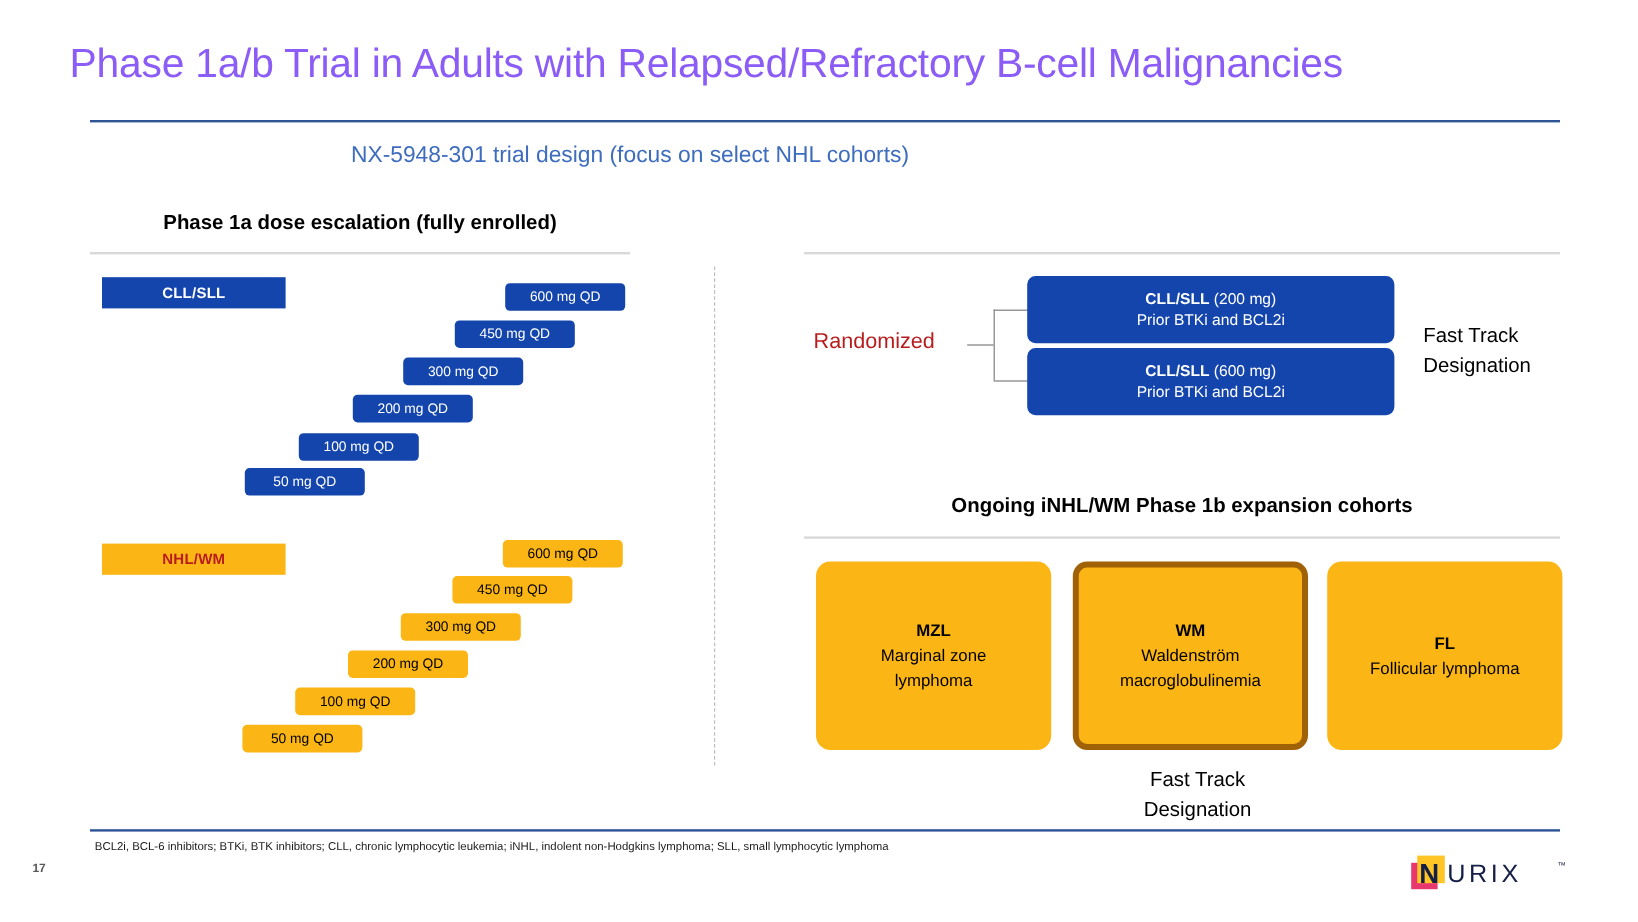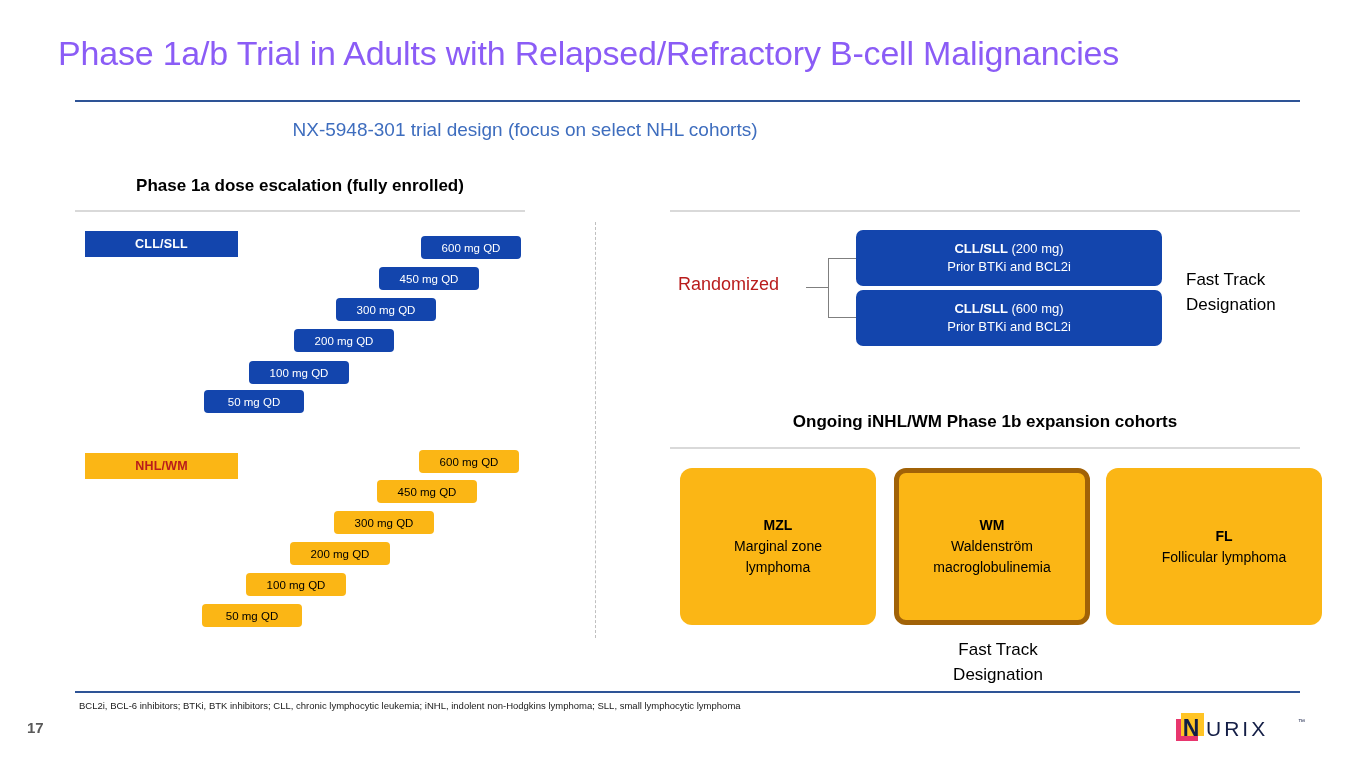--- a/index.html
+++ b/index.html
@@ -118,21 +118,21 @@
   .footer-rule{
     position:absolute;left:75px;top:691px;width:1225px;height:0;
     border-top:2px solid #2E5496;
   }
   .footnote{
     position:absolute;left:79px;top:699px;width:1100px;
     font-size:9.5px;line-height:13px;color:#1a1a1a;
   }
   .pagenum{
     position:absolute;left:27px;top:719px;
-    font-size:15px;color:#595959;font-weight:700;
+    font-size:10px;color:#595959;font-weight:700;
   }
 
   
   .logo{position:absolute;left:1176px;top:710px;width:130px;height:34px;}
   .logo-mark{position:absolute;left:0;top:3px;width:28px;height:28px;}
   .logo-sq-y{position:absolute;left:5px;top:0;width:23px;height:23px;background:#FFC425;}
   .logo-sq-p{position:absolute;left:0;top:6px;width:22px;height:22px;background:#E8366E;}
   .logo-n{position:absolute;left:2px;top:2px;width:26px;height:26px;
     display:flex;align-items:center;justify-content:center;
     font-size:23px;font-weight:700;color:#141E46;font-family:"Liberation Sans",sans-serif;}
@@ -210,21 +210,21 @@
     <div class="full">Marginal zone</div>
     <div class="full">lymphoma</div>
   </div>
 
   <div class="card highlight" style="left:894px;">
     <div class="abbr">WM</div>
     <div class="full">Waldenström</div>
     <div class="full">macroglobulinemia</div>
   </div>
 
-  <div class="card" style="left:1106px;padding-left:20px;">
+  <div class="card" style="left:1106px;">
     <div class="abbr">FL</div>
     <div class="full">Follicular lymphoma</div>
   </div>
 
   <div class="fasttrack-below">
     <div>Fast Track</div>
     <div>Designation</div>
   </div>
 
   <div class="footer-rule"></div>

